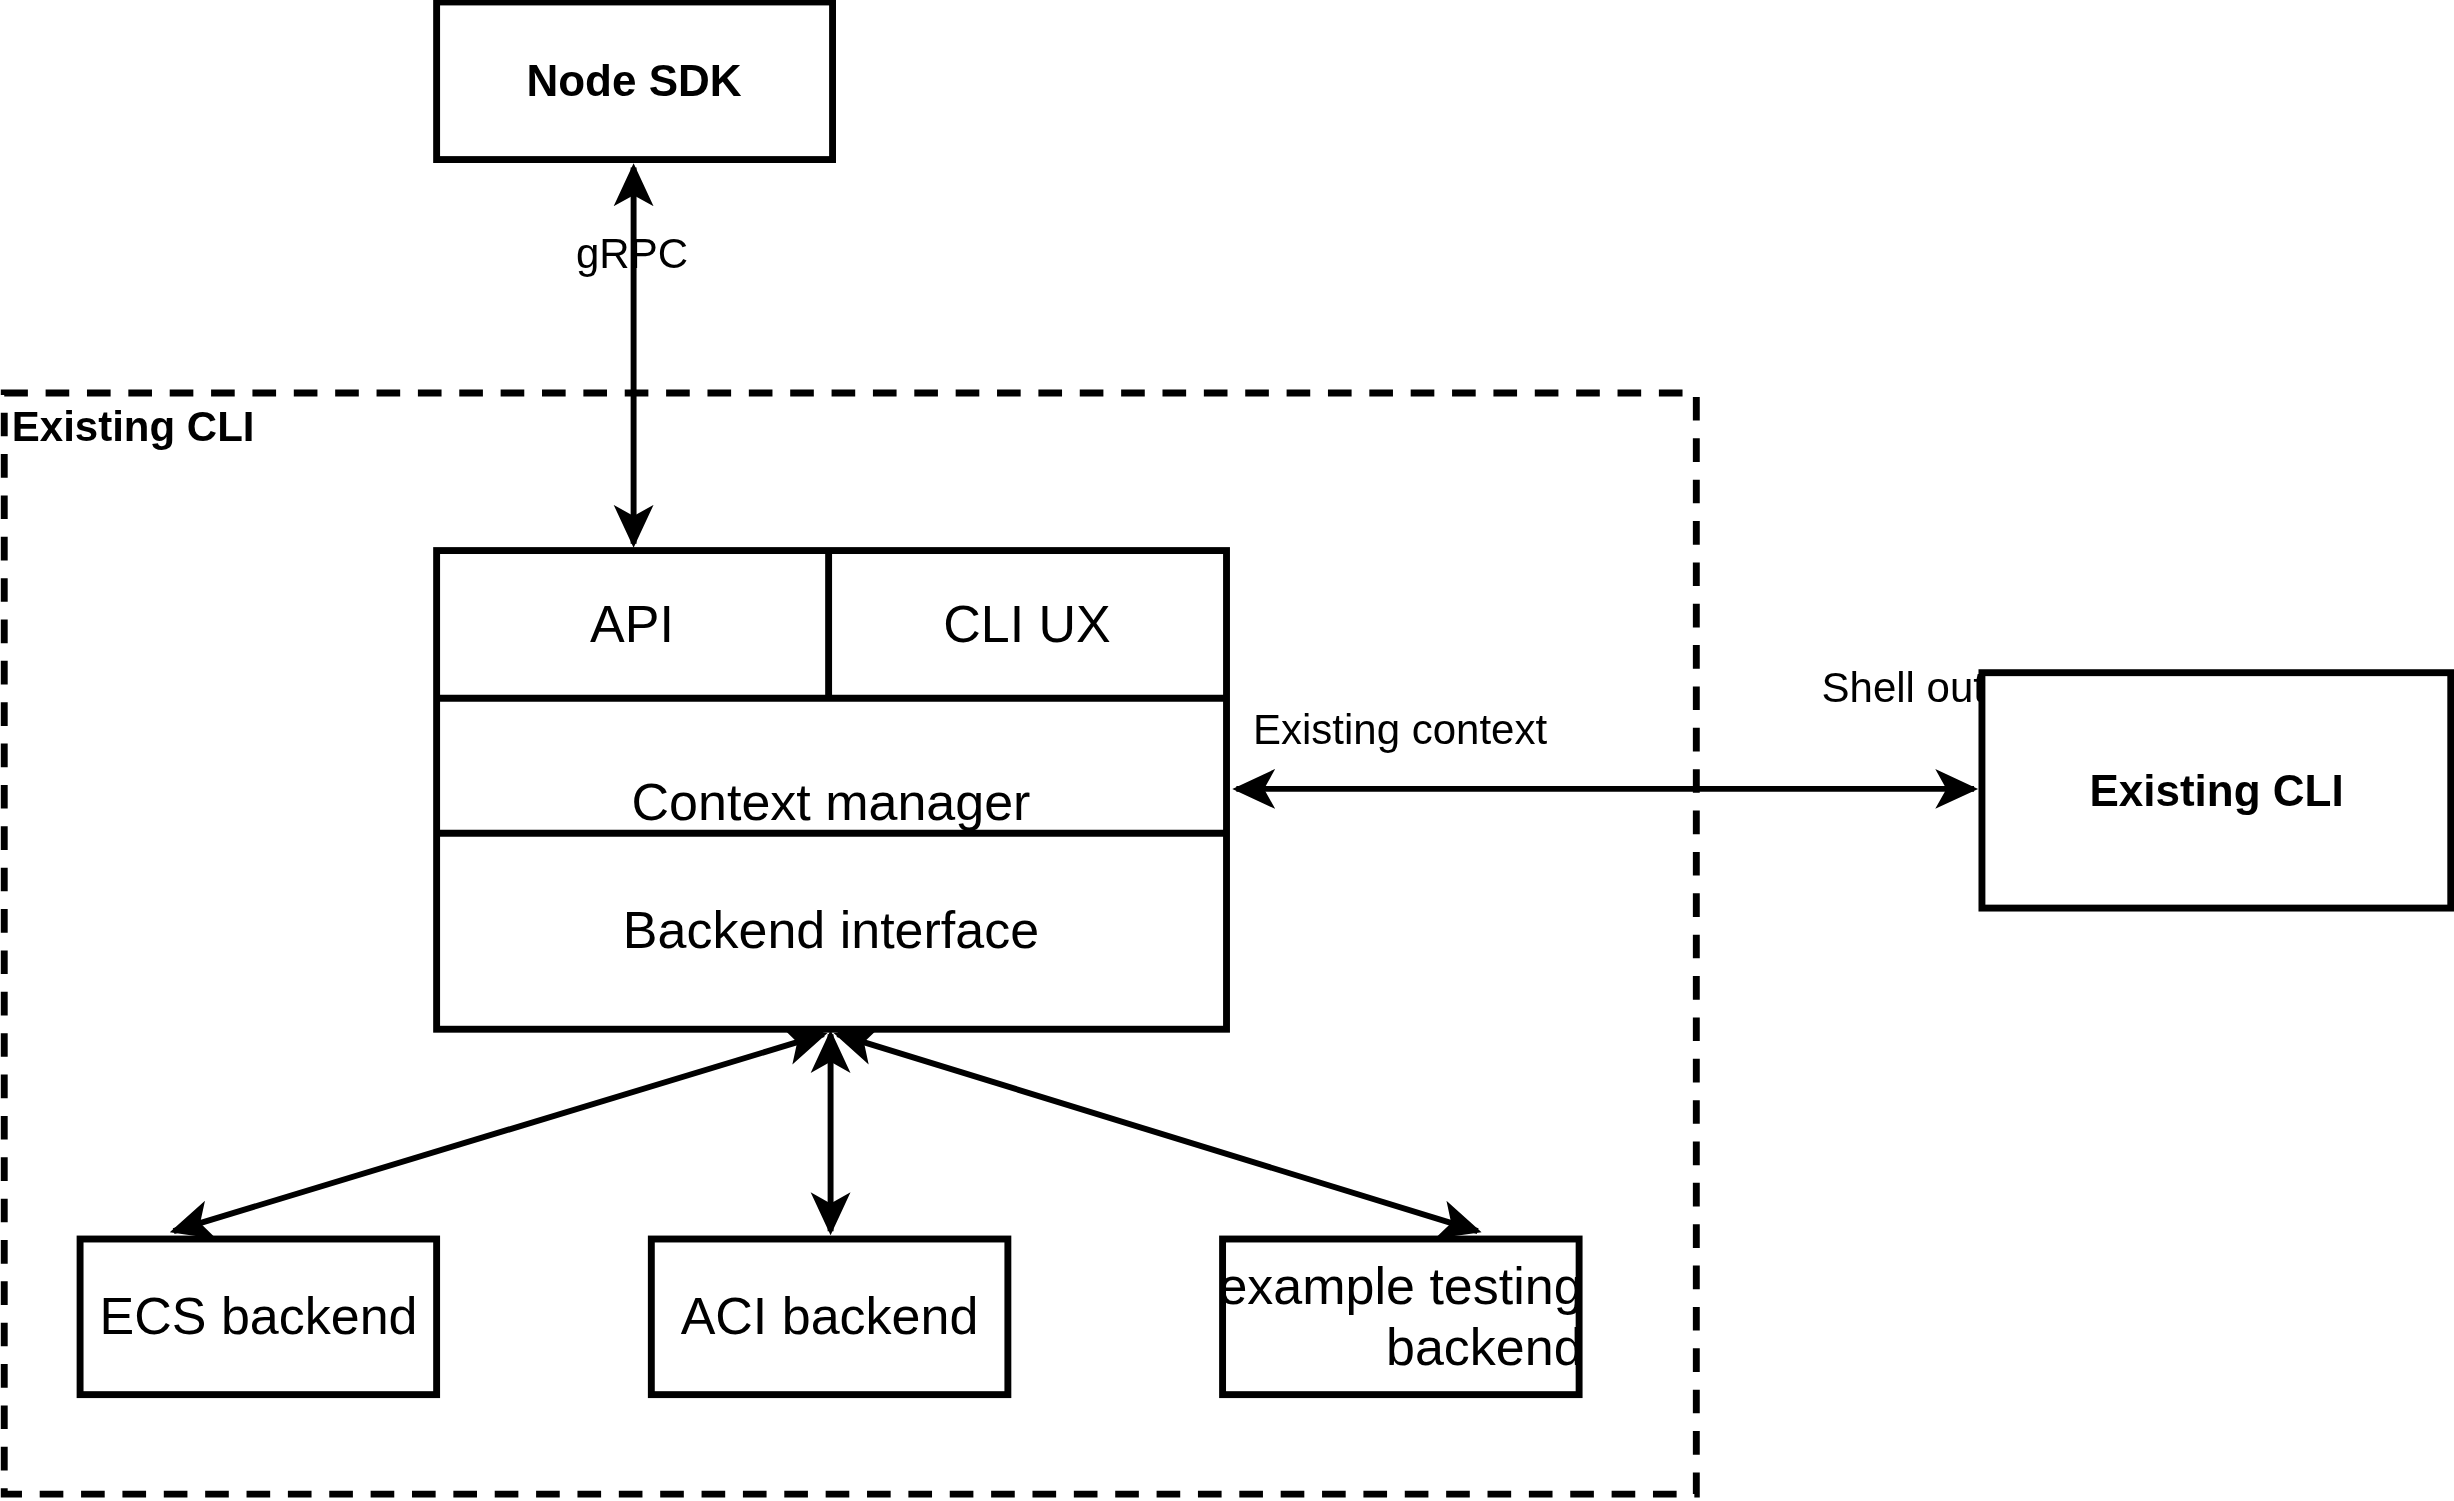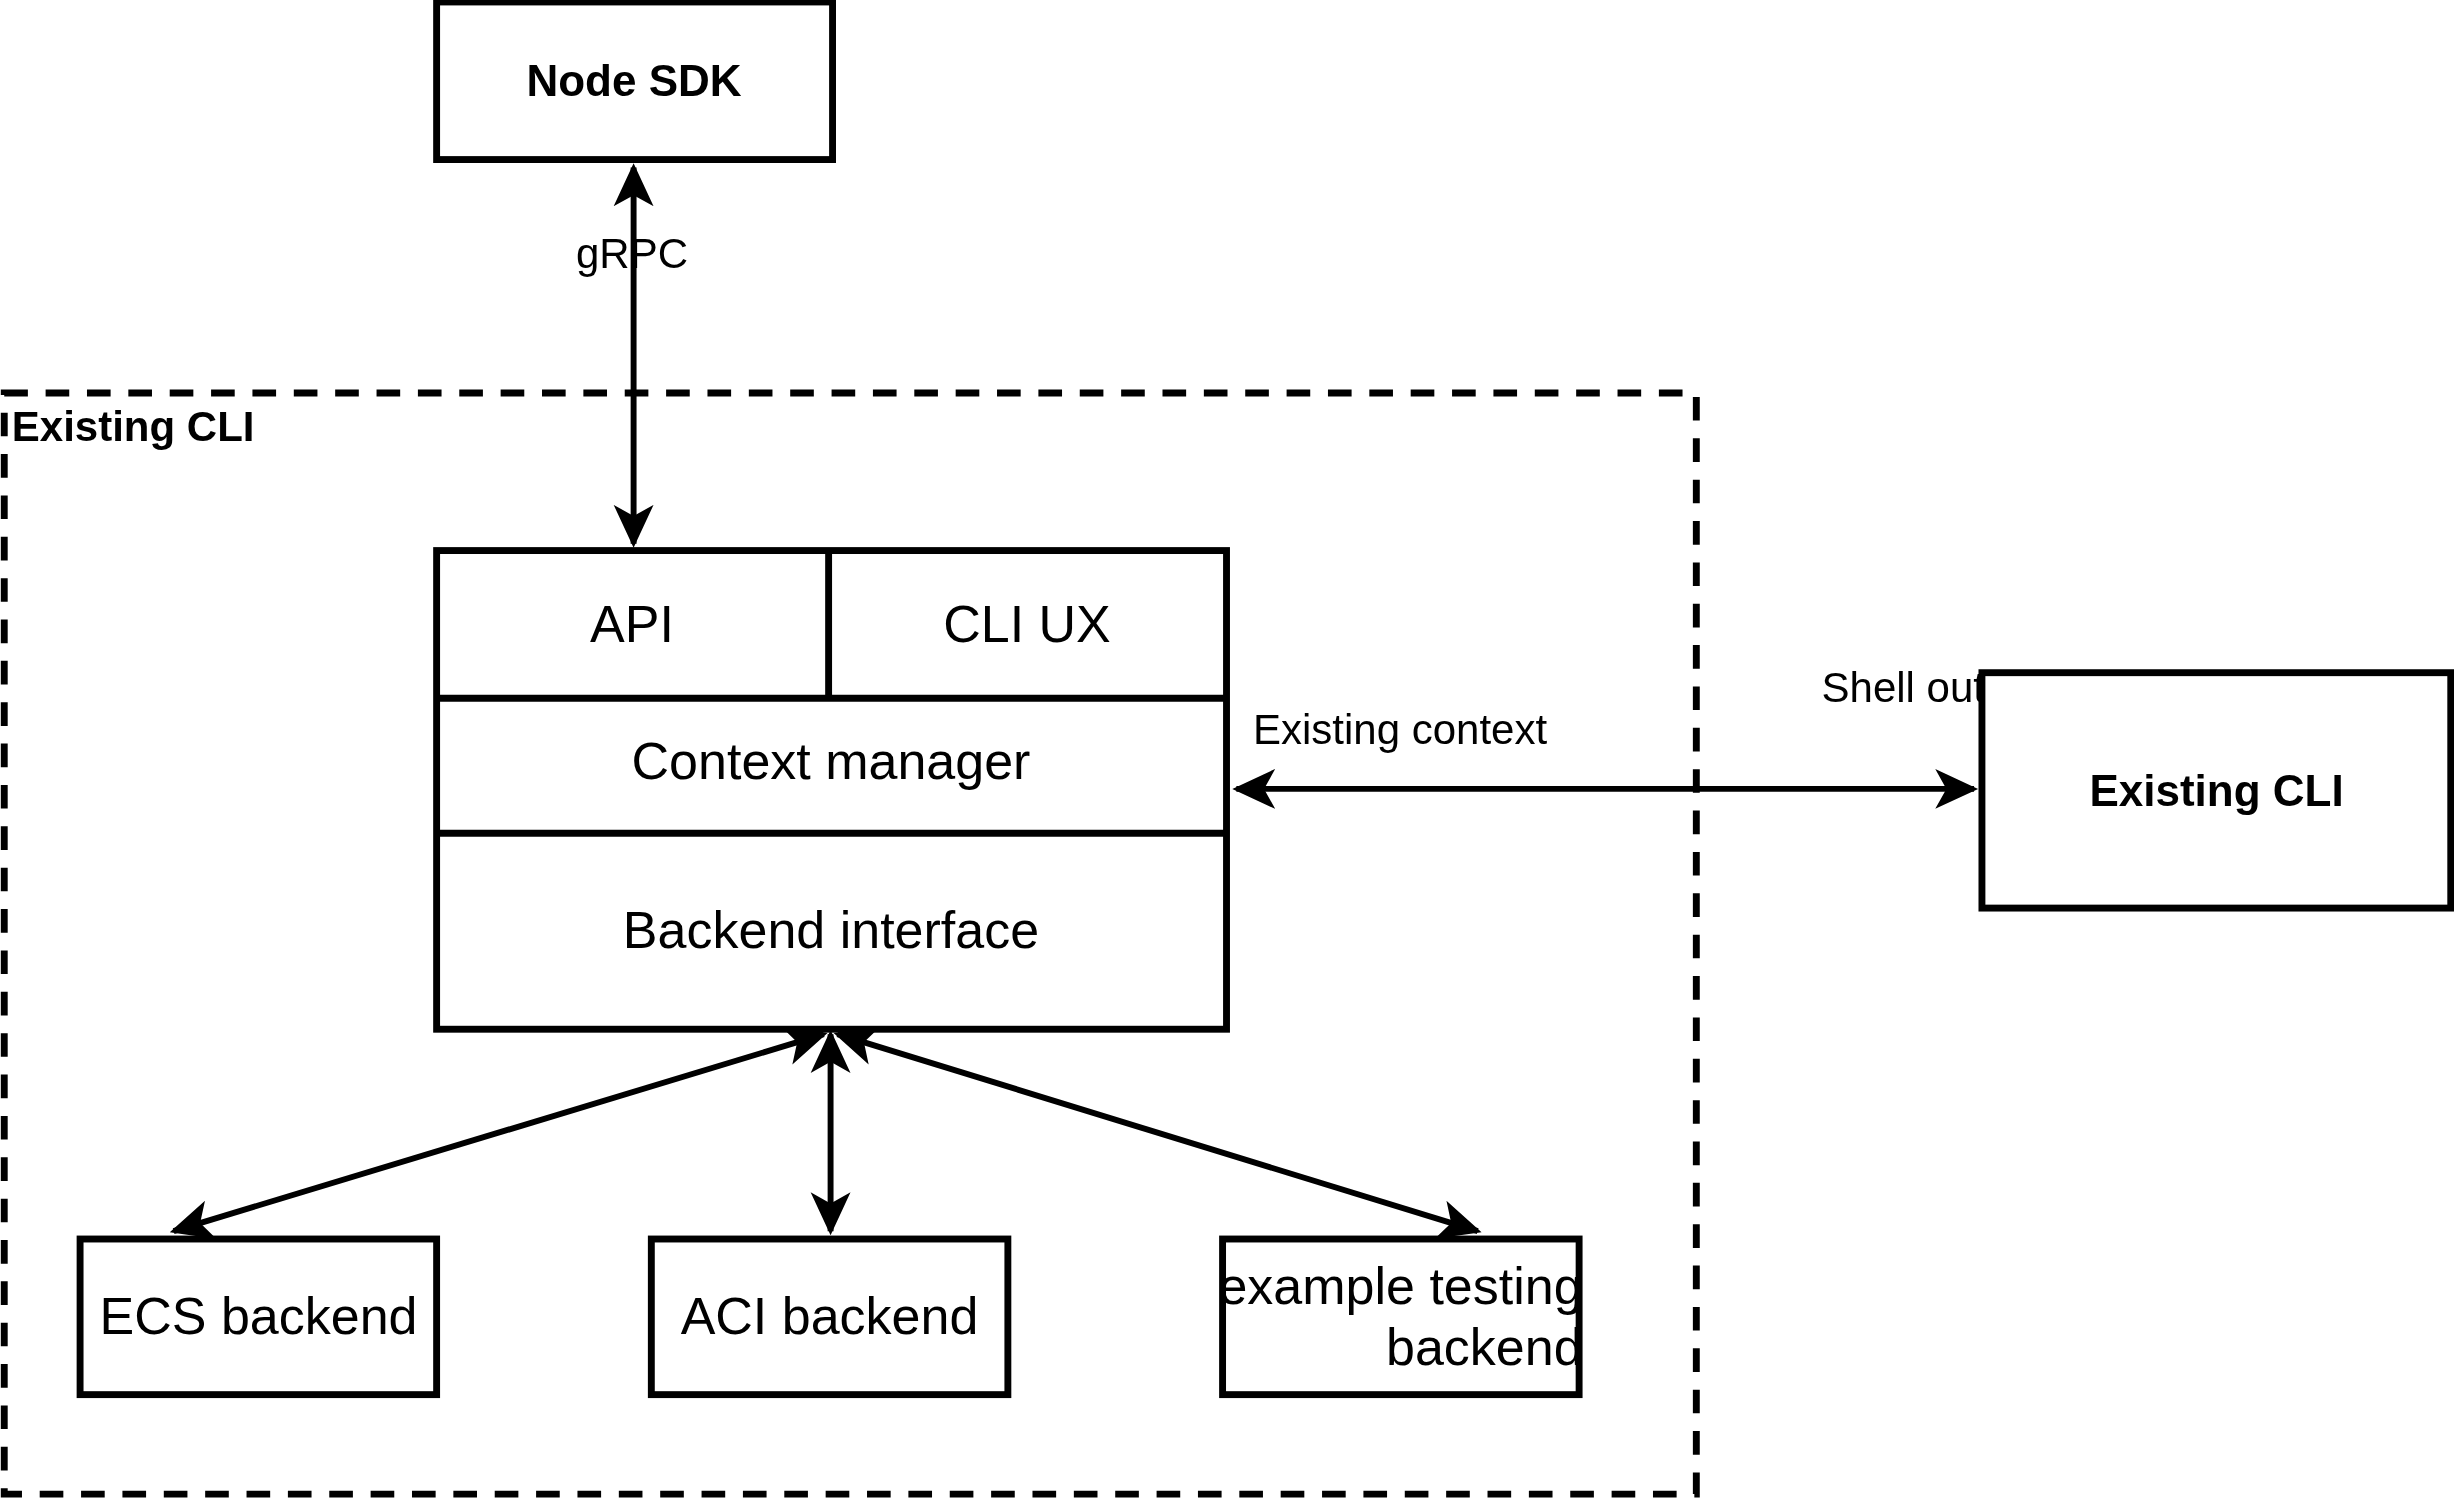--- a/index.html
+++ b/index.html
@@ -96,21 +96,21 @@
   <div class="lbl group-label" style="left:11.8px; top:402px; width:414px;">Existing CLI</div>
 
   <div class="lbl node-label-bold centerbox" style="left:436px; top:2px; width:396px; height:158px;">Node SDK</div>
 
   <div class="lbl node-label-bold centerbox" style="left:1982px; top:673px; width:469px; height:235px;">Existing CLI</div>
 
   <div class="lbl node-label centerbox" style="left:436px; top:551px; width:392px; height:148px;">API</div>
 
   <div class="lbl node-label centerbox" style="left:828px; top:551px; width:398px; height:148px;">CLI UX</div>
 
-  <div class="lbl node-label centerbox" style="left:436px; top:694px; width:790px; height:135px;">Context manager</div>
+  <div class="lbl node-label centerbox" style="left:436px; top:735px; width:790px; height:135px;">Context manager</div>
 
   <div class="lbl node-label centerbox" style="left:436px; top:833px; width:790px; height:196px;">Backend interface</div>
 
   <div class="lbl node-label centerbox" style="left:80px; top:1239px; width:357px; height:156px;">ECS backend</div>
 
   <div class="lbl node-label centerbox" style="left:651px; top:1239px; width:357px; height:156px;">ACI backend</div>
 
   <div class="lbl node-label centerbox" style="left:1222px; top:1239px; width:357px; height:156px;text-align:right;">example testing
 backend</div>
 

